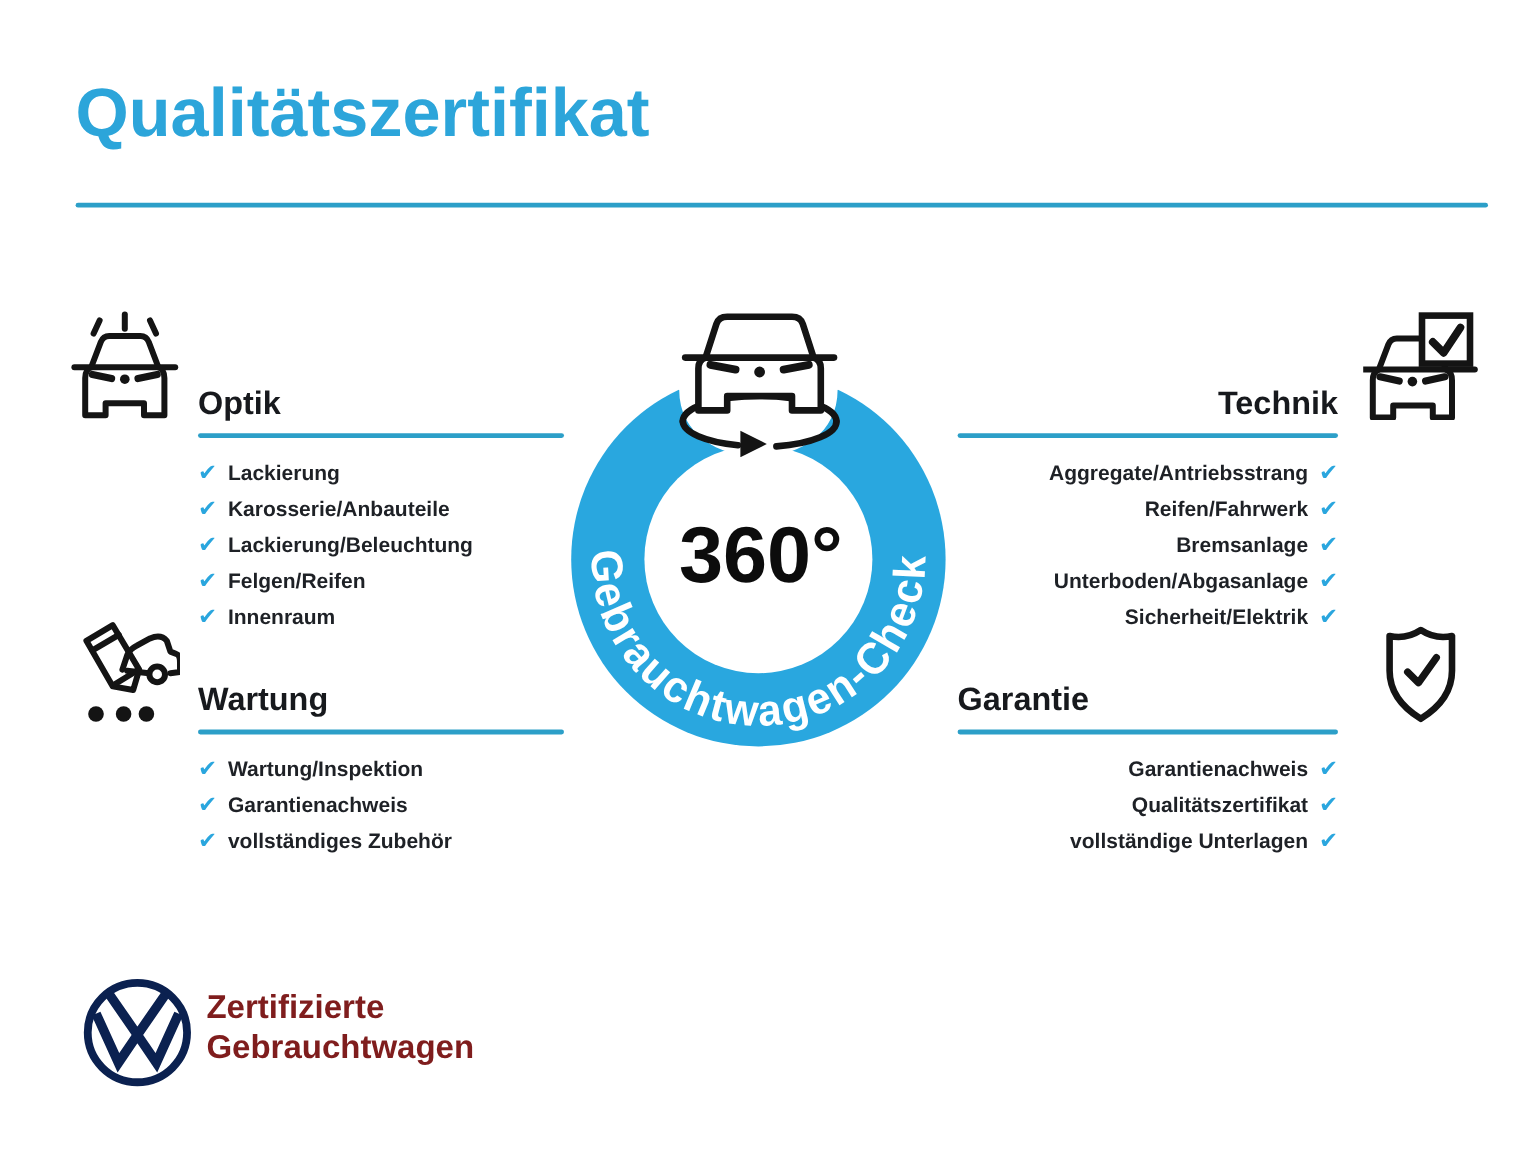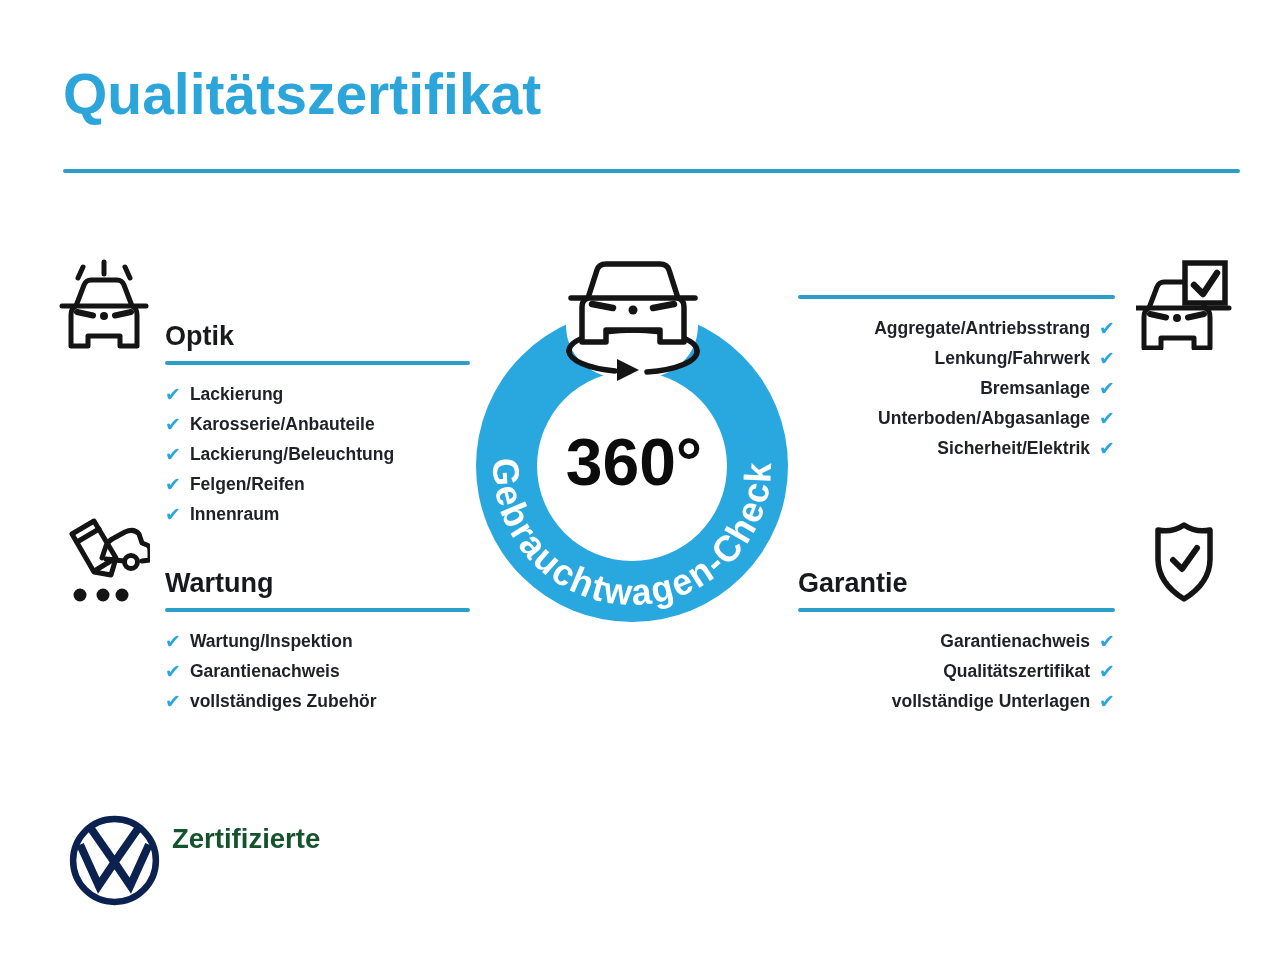--- a/index.html
+++ b/index.html
@@ -24,21 +24,21 @@
   .items li{height:30px;display:flex;align-items:center;gap:9px;
             font-size:17.5px;font-weight:bold;color:#1E2126;white-space:nowrap;}
   .right .items li{justify-content:flex-end;}
   .chk{color:#2AA6DE;font-family:"DejaVu Sans",sans-serif;font-size:19px;line-height:1;}
 
   
   .abs{position:absolute;}
 
   
   .footer-text{position:absolute;left:172px;top:822px;font-size:27.5px;line-height:33.5px;
-               font-weight:bold;color:#14532d;}
+               font-weight:bold;color:#7f1d1d;}
 
   .badge-360{font-family:"Liberation Sans",sans-serif;}
 </style>
 </head>
 <body>
 
 <div class="page">
 
   <h1 class="title">Qualitätszertifikat</h1>
   <div class="top-rule"></div>
@@ -137,28 +137,29 @@
           <span>Felgen/Reifen</span>
         </li>
       <li>
           <span class="chk">✔</span>
           <span>Innenraum</span>
         </li>
     </ul>
   </div>
 
   <div class="sec sec-technik right">
+    <div class="sec-title">Technik</div>
     <div class="sec-rule"></div>
     <ul class="items">
       <li>
           <span>Aggregate/Antriebsstrang</span>
           <span class="chk">✔</span>
         </li>
       <li>
-          <span>Lenkung/Fahrwerk</span>
+          <span>Reifen/Fahrwerk</span>
           <span class="chk">✔</span>
         </li>
       <li>
           <span>Bremsanlage</span>
           <span class="chk">✔</span>
         </li>
       <li>
           <span>Unterboden/Abgasanlage</span>
           <span class="chk">✔</span>
         </li>
@@ -207,15 +208,16 @@
     </ul>
   </div>
 
   <svg class="abs" style="left:68px;top:814px" width="93" height="93" viewBox="0 0 100 100">
     <circle cx="50" cy="50" r="44.5" fill="none" stroke="#0B2150" stroke-width="7"></circle>
     <polyline points="13,33 33,77 50,52 67,77 87,33" fill="none" stroke="#0B2150" stroke-width="8.5"></polyline>
     <polyline points="25,16 50,52 75,16" fill="none" stroke="#0B2150" stroke-width="8.5"></polyline>
   </svg>
   <div class="footer-text">
     <div>Zertifizierte</div>
+    <div>Gebrauchtwagen</div>
   </div>
 
 </div>
 
 </body></html>

